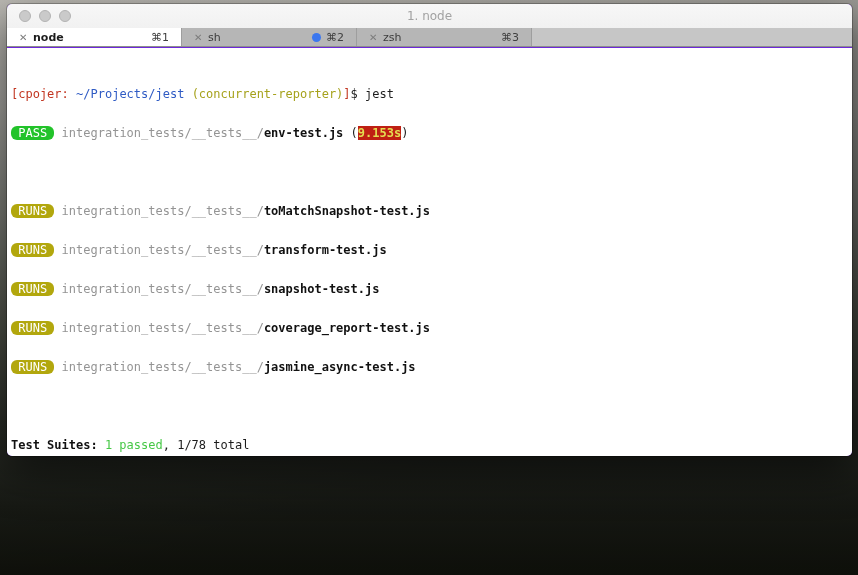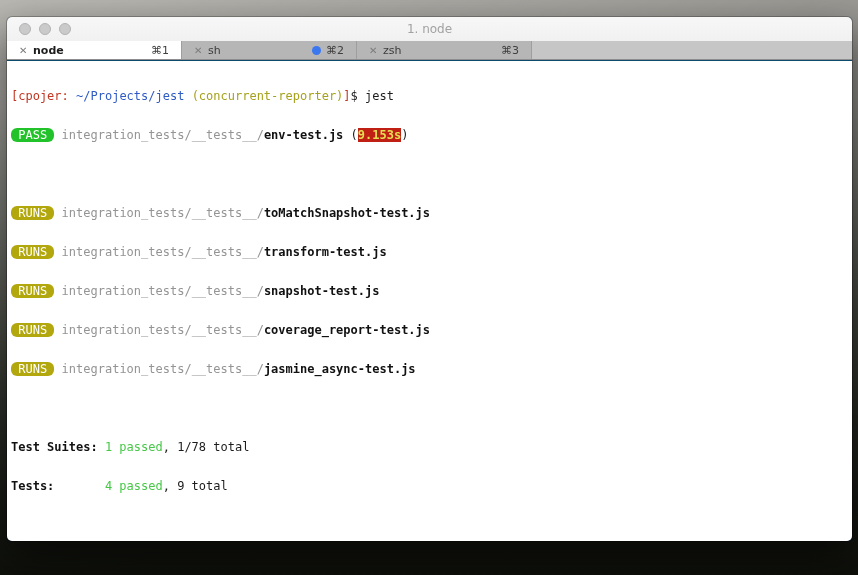--- a/index.html
+++ b/index.html
@@ -4,24 +4,24 @@
 <style>
   * { margin:0; padding:0; box-sizing:border-box; }
   html,body { width:858px; height:575px; overflow:hidden; }
   body{
     font-family:"DejaVu Sans", sans-serif;
     background:
       linear-gradient(160deg, rgba(0,0,0,0) 0%, rgba(0,0,0,.35) 70%),
       linear-gradient(180deg,#bab8b2 0%, #a9a8a3 18%, #858780 38%, #585c51 58%, #343830 74%, #20231c 88%, #15170f 100%);
   }
   .window{
-    position:absolute; left:7px; top:17px; width:845px; height:524px;
+    position:absolute; left:7px; top:4px; width:845px; height:452px;
     border-radius:5px; overflow:hidden;
     box-shadow:0 16px 40px rgba(0,0,0,.55), 0 0 0 1px rgba(0,0,0,.25);
-    background:#0c4a6e;
+    background:#6d28d9;
   }
   
   .titlebar{
     height:24px; background:linear-gradient(180deg,#f7f7f7,#f1f1f1);
     position:relative;
   }
   .traffic{ position:absolute; left:12px; top:6px; display:flex; gap:8px; }
   .light{
     width:12px; height:12px; border-radius:50%;
     background:#cacaca; border:1px solid #b3b3b3; display:inline-block;
@@ -44,21 +44,21 @@
   .tab-close{ font-size:10px; color:#7c7c7c; width:14px; }
   .tab-label{ flex:1; text-align:left; }
   .tab.active .tab-label{ font-weight:bold; }
   .tab-right{ display:flex; align-items:center; gap:5px; }
   .tab-shortcut{ color:#3f3f3f; }
   .dot{ width:9px; height:9px; border-radius:50%; background:#3b77ef; display:inline-block; }
   .tabbar-rest{ flex:1; background:#c6c6c6; }
   
   .terminal{
     position:absolute; top:44px; bottom:0; left:0; right:0;
-    background:#ffffff; padding:3px 0 0 4px;
+    background:#ffffff; padding:14px 0 0 4px;
     font-family:"DejaVu Sans Mono", monospace;
     font-size:12px; line-height:13px; color:#1c1c1c;
     white-space:pre; cursor:text;
   }
   .line{ height:13px; }
   .c-red{ color:#c23621; }
   .c-blue{ color:#2f5bc4; }
   .c-yellow{ color:#a6a21c; }
   .c-gray{ color:#949494; }
   .c-file{ color:#111; font-weight:bold; }

